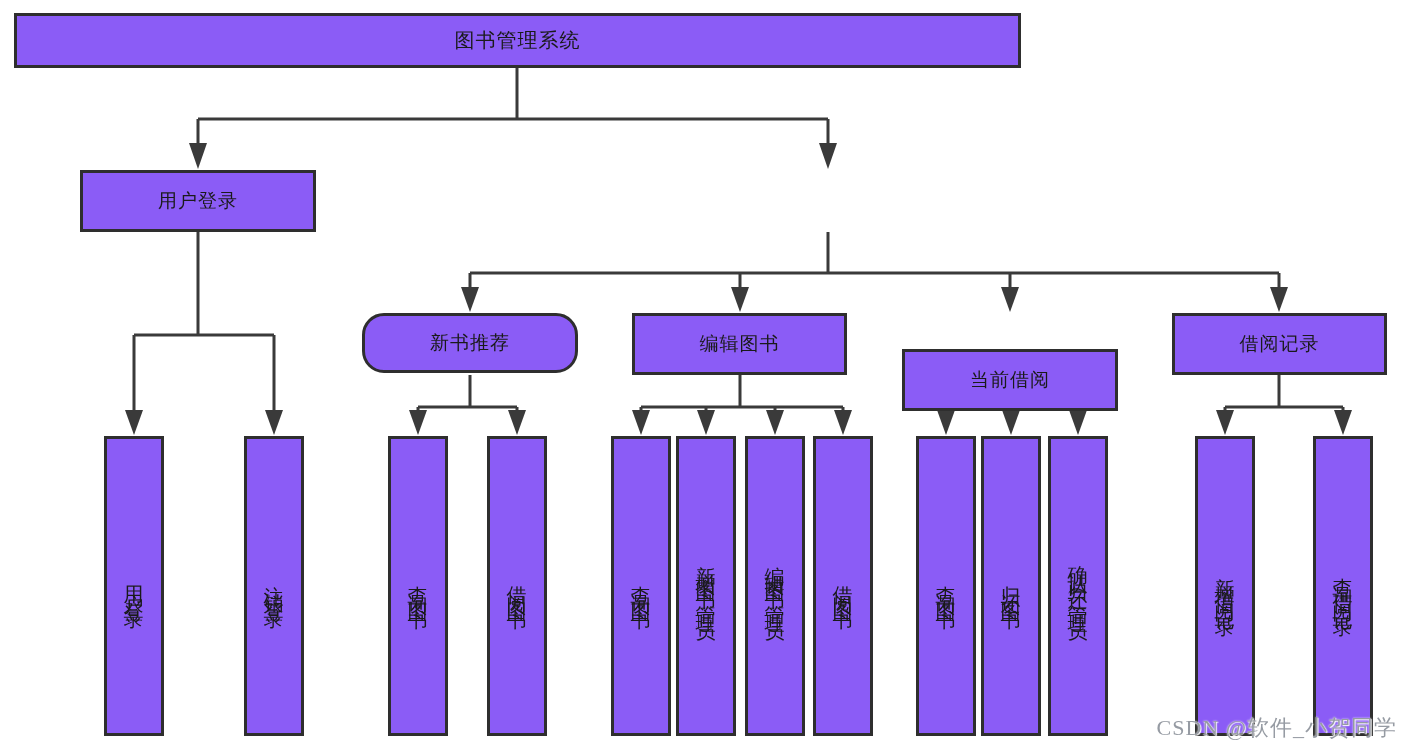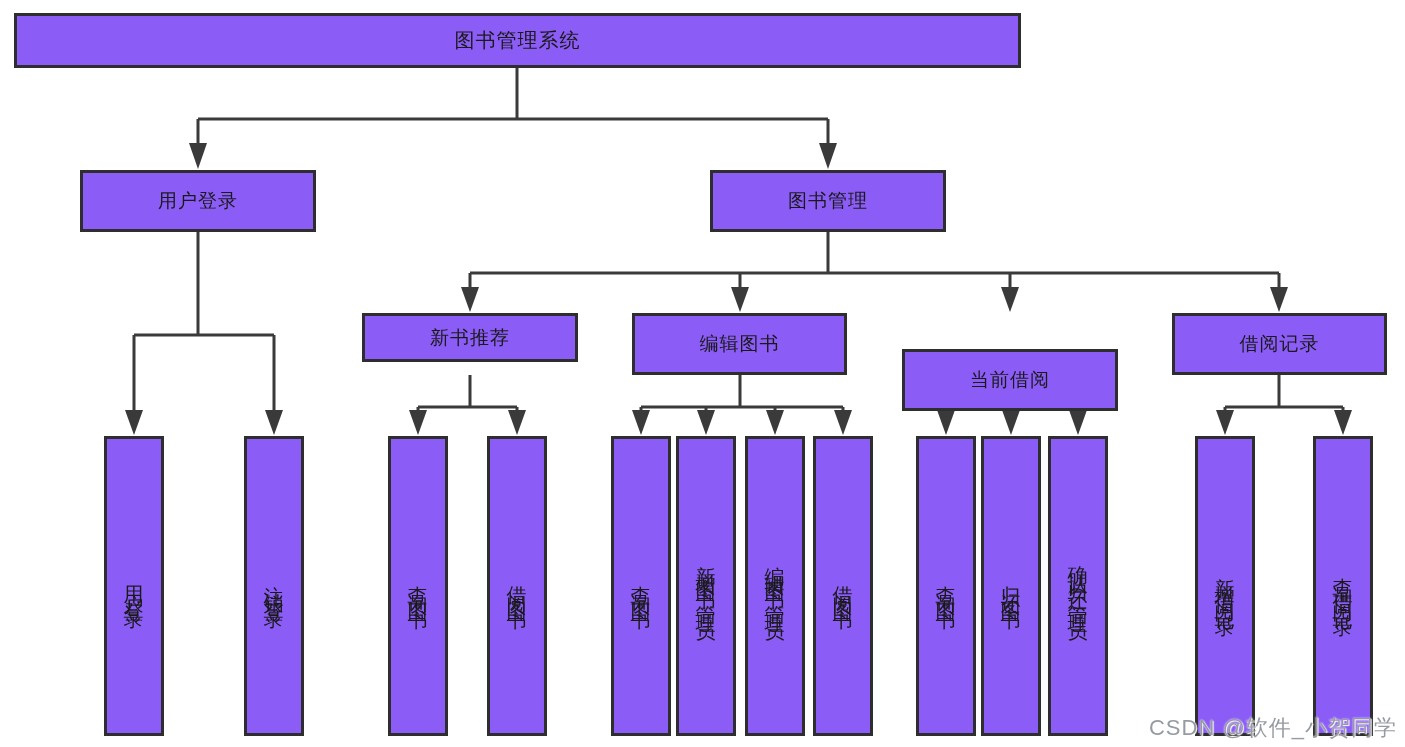--- a/index.html
+++ b/index.html
@@ -47,20 +47,21 @@
   .watermark {
     position: absolute;
     right: 8px;
     bottom: 4px;
     font-size: 22px;
     color: #969ba3;
     letter-spacing: 1px;
     text-shadow: 0 0 2px #ffffff, 1px 1px 1px #ffffff;
     white-space: nowrap;
     z-index: 5;
+    font-family: Liberation Serif, serif;
   }
 </style>
 </head>
 <body>
 
 <div id="canvas">
 
   <svg id="connectors" viewBox="0 0 1405 747" xmlns="http://www.w3.org/2000/svg">
     <g stroke="#3a3a3a" stroke-width="3" fill="none">
       <g>
@@ -108,25 +109,22 @@
     </g>
   </svg>
 
   <div class="node root-node" style="left:14px; top:13px; width:1007px; height:55px;">
     <span>图书管理系统</span>
   </div>
 
   <div class="node h-node" style="left:80px; top:170px; width:236px; height:62px;">
     <span>用户登录</span>
   </div>
-  <div class="node h-node" style="left:710px; top:170px; width:236px; height:62px;">
-    <span>图书管理</span>
-  </div>
 
-  <div class="node h-node" style="left:362px; top:313px; width:216px; height:49px;">
+  <div class="node h-node" style="left:362px; top:313px; width:216px; height:60px;border-radius:22px;">
     <span>新书推荐</span>
   </div>
   <div class="node h-node" style="left:632px; top:313px; width:215px; height:62px;">
     <span>编辑图书</span>
   </div>
   <div class="node h-node" style="left:902px; top:313px; width:216px; height:62px;margin-top:36px;">
     <span>当前借阅</span>
   </div>
   <div class="node h-node" style="left:1172px; top:313px; width:215px; height:62px;">
     <span>借阅记录</span>

